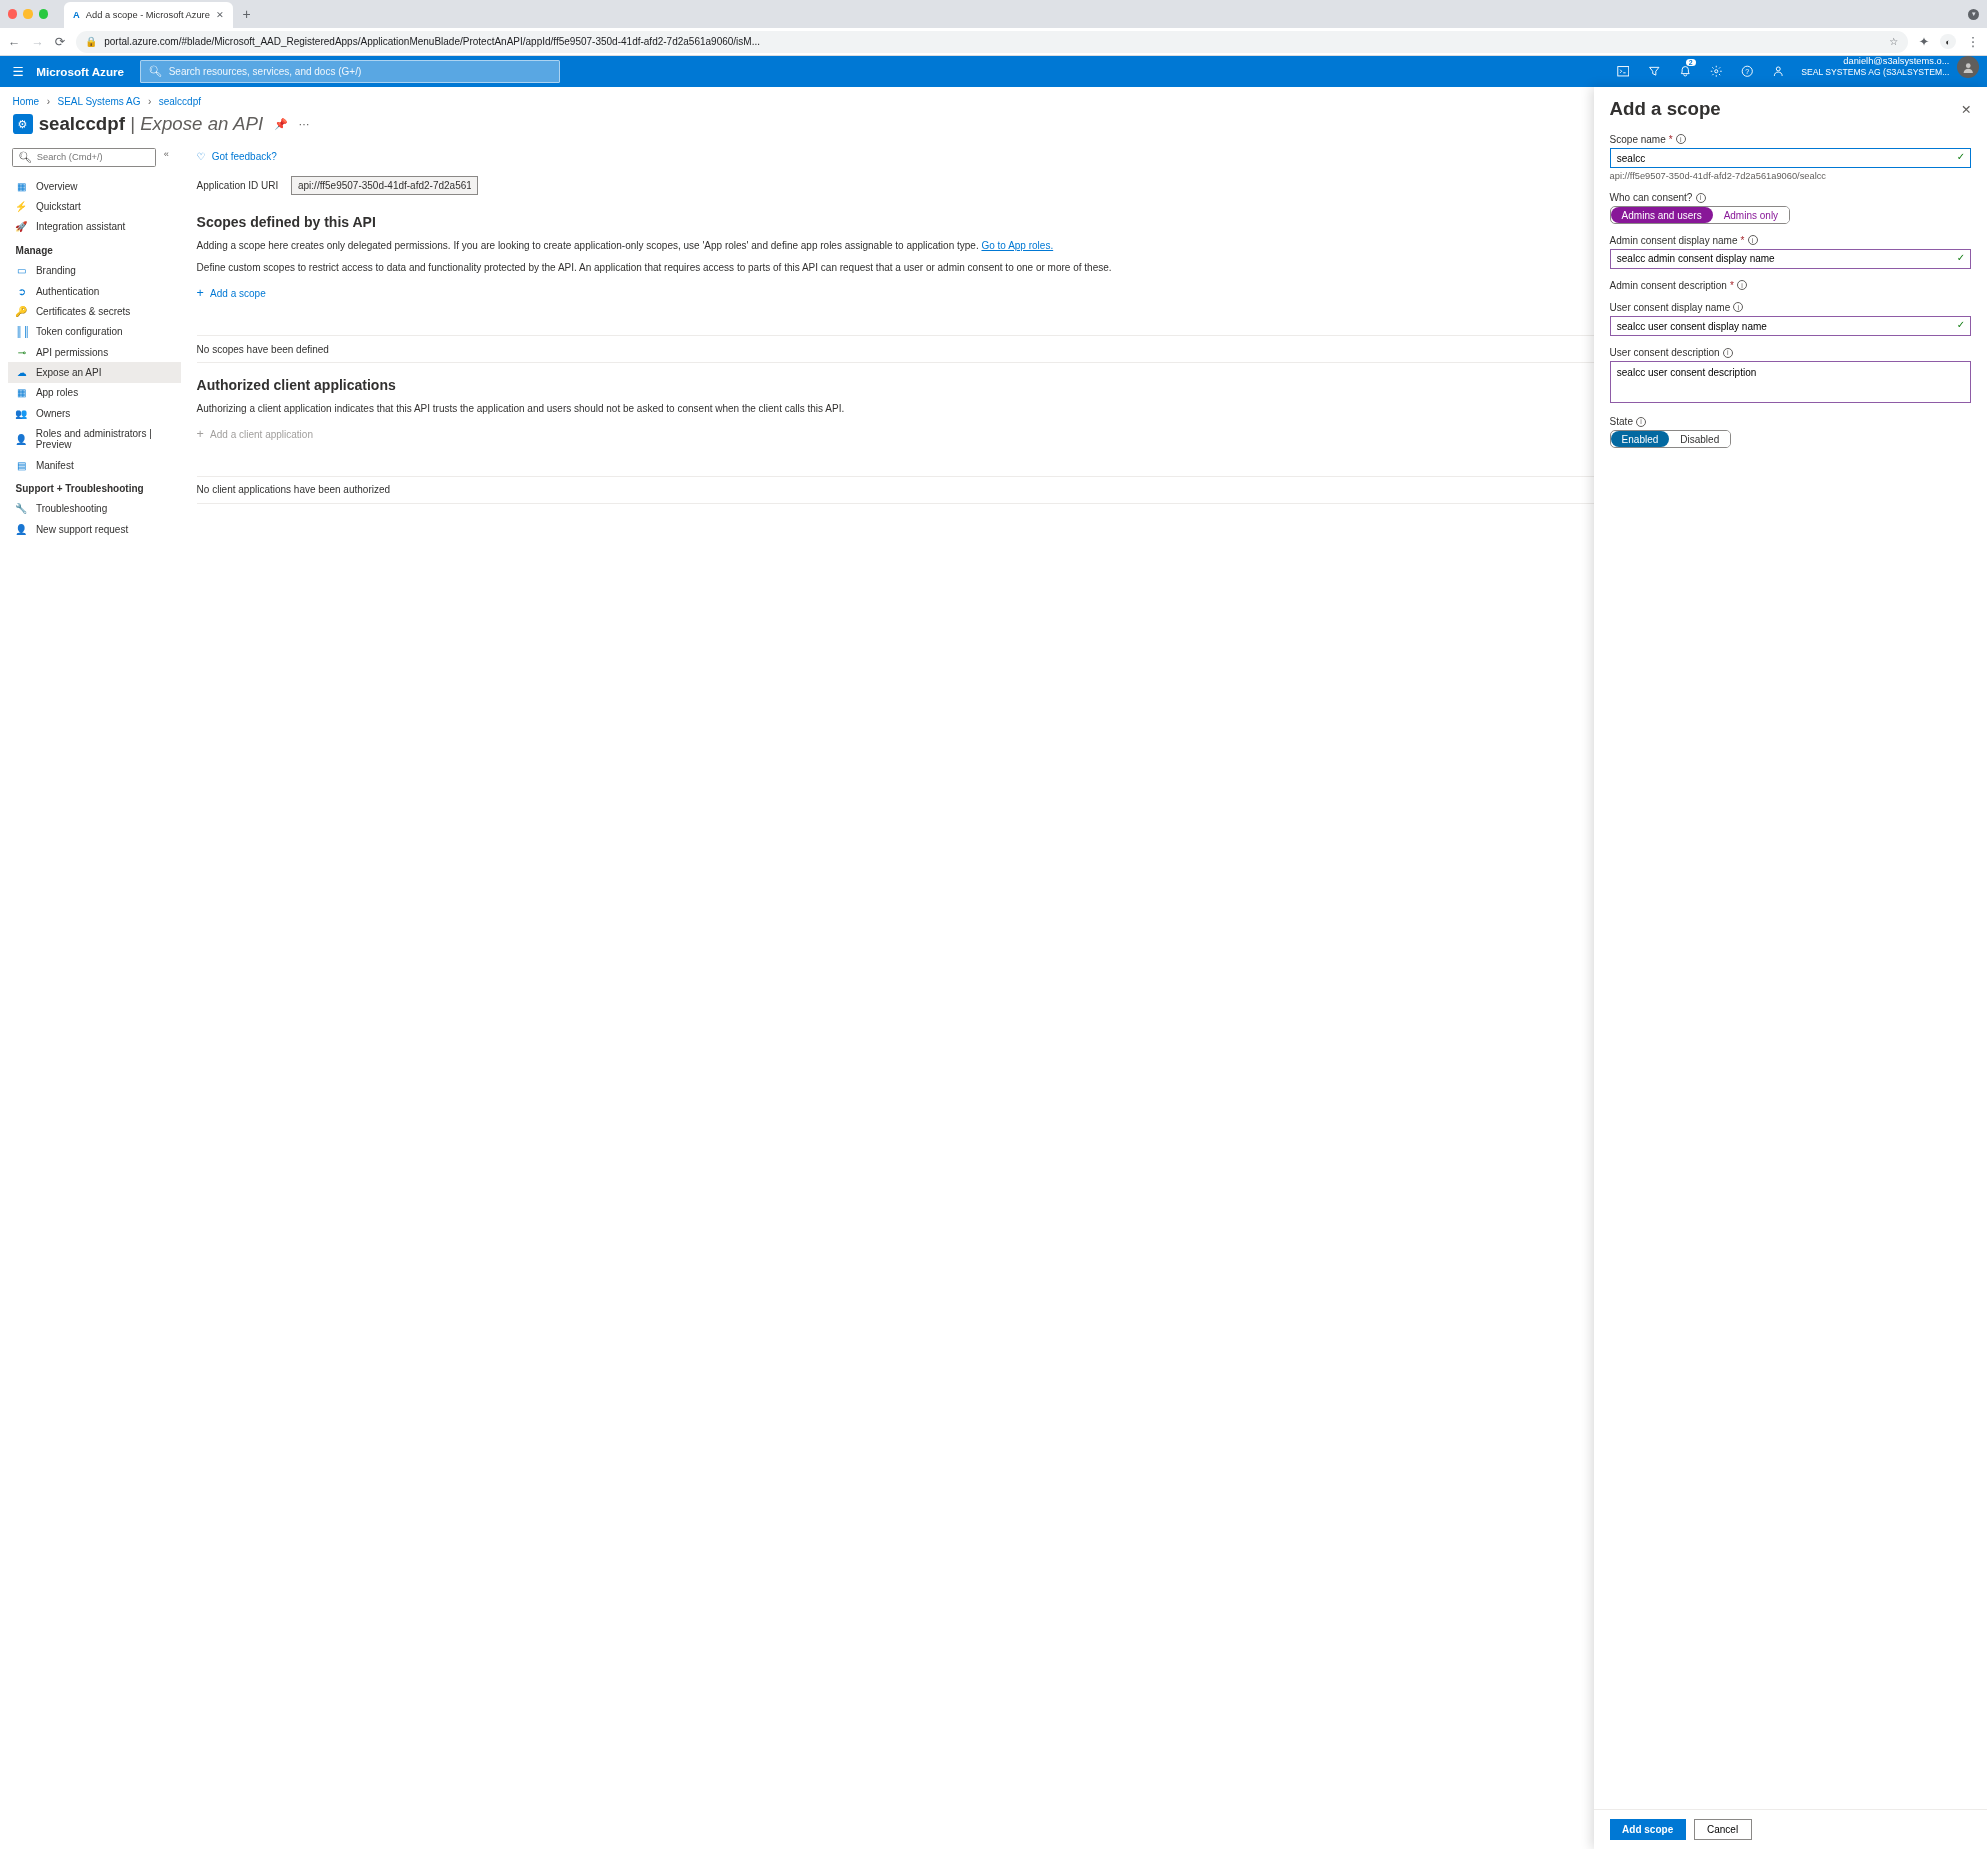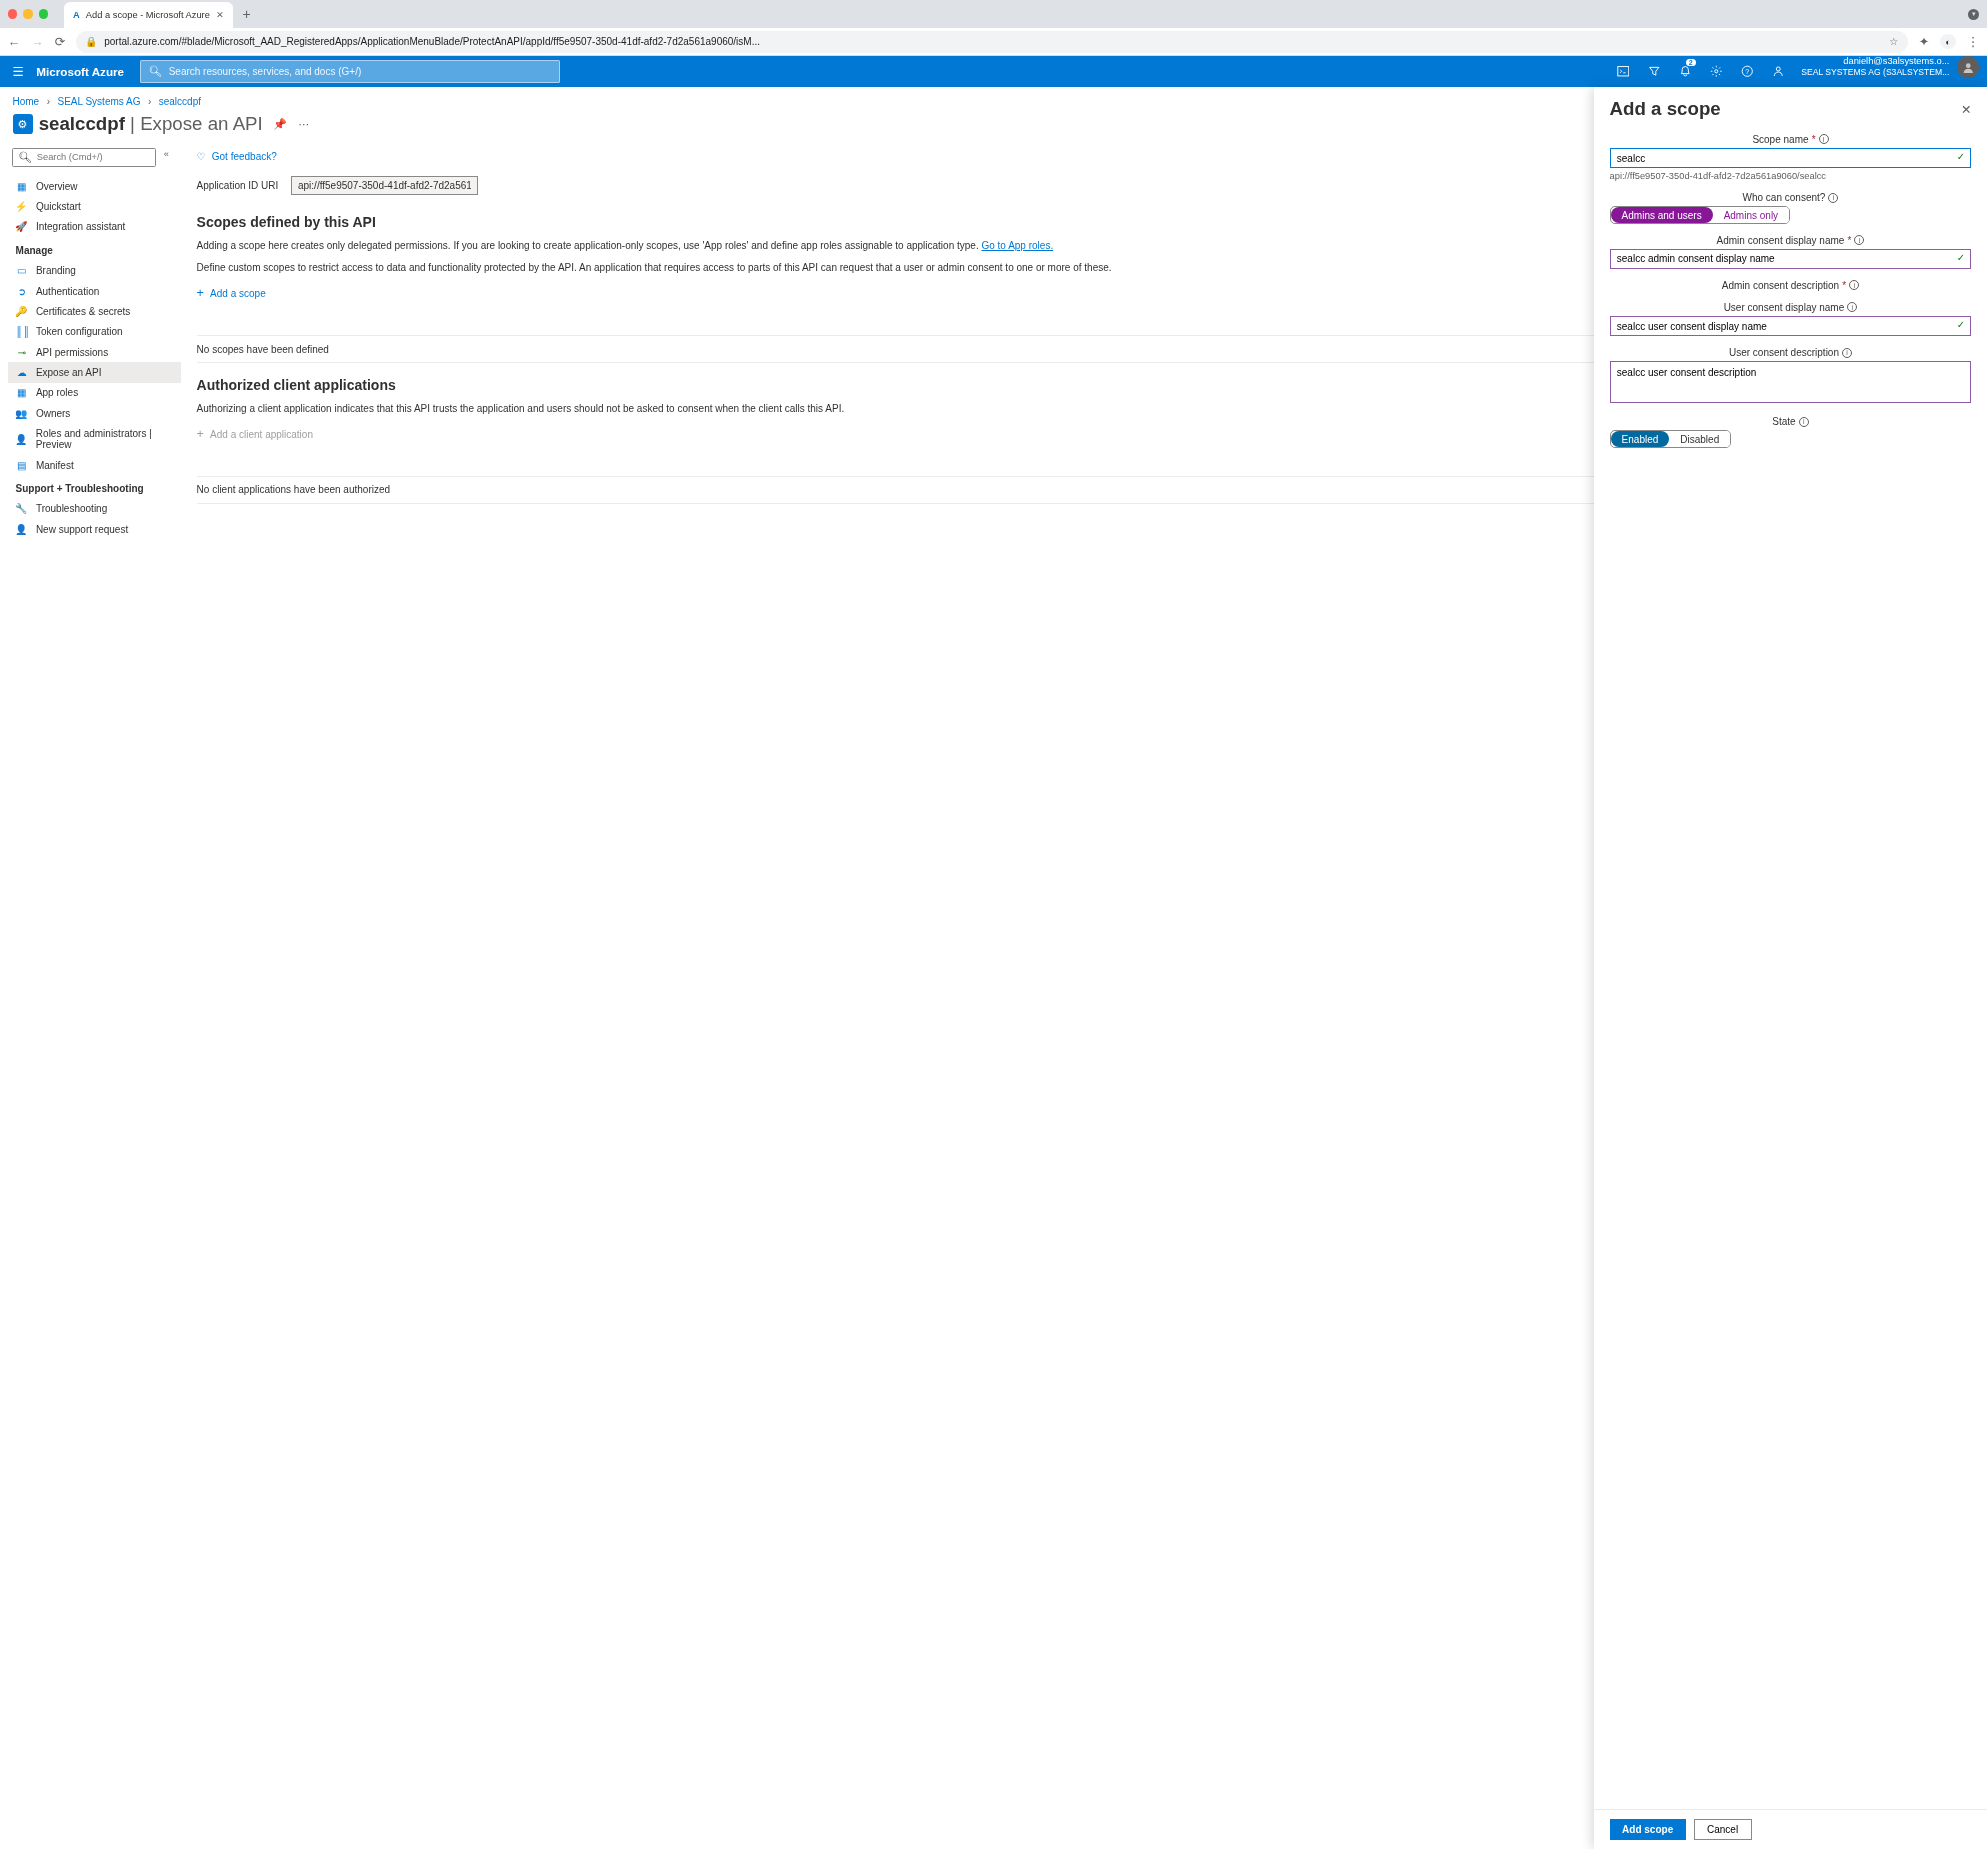--- a/index.html
+++ b/index.html
@@ -37,21 +37,21 @@
 .acct .email { font-size: 9.3px; }
 .avatar { width: 22px; height: 22px; border-radius: 50%; background: #605e5c; margin-right: 7.8px; display:flex;align-items:center;justify-content:center;font-size:11px; }
 
 
 .crumbs { padding: 9.3px 12.5px 3.1px; font-size: 10px; }
 .crumbs a { color: #0078d4; text-decoration: none; }
 .crumbs .sep { color: #605e5c; margin: 0 4.7px; }
 .page-title-row { padding: 3.1px 12.5px 9.3px; display: flex; align-items: center; gap: 6.2px; }
 .app-icon { width: 20px; height: 20px; background: #0078d4; border-radius: 3.1px; display:flex;align-items:center;justify-content:center;color:#fff;font-size:11px; }
 .page-title { font-size: 18.7px; font-weight: 600; }
-.page-title .light { font-weight: 400; color: #605e5c; }
+.page-title .light { font-weight: 400; color: #605e5c; font-style: italic; }
 .title-act { color: #605e5c; font-size: 11px; margin-left: 4.7px; }
 
 
 .workspace { display: flex; height: calc(100vh - 28px - 28px - 31px - 54px); }
 .sidebar { width: 181px; border-right: none; padding: 0 0 0 7.8px; }
 .sb-search { border: 0.8px solid #8a8886; border-radius: 1.6px; height: 18.7px; display: flex; align-items: center; padding: 0 4.7px; margin: 3.1px 4.7px 9.3px 4.7px; gap: 4.7px; width: 144px; }
 .sb-search input { border: none; outline: none; font-size: 9.3px; width: 100%; }
 .collapse-btn { position: absolute; margin-left: 156px; margin-top: -26.5px; color: #605e5c; font-size: 9.3px; }
 .sb-item { display: flex; align-items: center; gap: 7.8px; padding: 4.7px 7.8px; font-size: 10px; border-radius: 0; cursor: pointer; }
 .sb-item.active { background: #edebe9; }
@@ -74,21 +74,21 @@
 .tbl-col1 { flex: 0 0 241px; }
 .tbl-empty { padding: 7.8px 0; font-size: 10px; color: #323130; border-bottom: 0.8px solid #edebe9; }
 
 
 .panel { position: fixed; right: 0; top: 87px; bottom: 0; width: 393px; background: #fff; box-shadow: -3.1px 0 11px rgba(0,0,0,0.15); display: flex; flex-direction: column; }
 .panel-head { padding: 11px 15.6px 6.2px; display: flex; align-items: center; }
 .panel-title { font-size: 18.7px; font-weight: 600; }
 .panel-close { margin-left: auto; font-size: 12.5px; color: #605e5c; cursor: pointer; }
 .panel-body { padding: 7.8px 15.6px; flex: 1; overflow: auto; }
 .fld { margin-bottom: 11px; }
-.fld-label { font-size: 10px; margin-bottom: 3.1px; display: flex; align-items: center; gap: 3.1px; justify-content: center; }
+.fld-label { font-size: 10px; margin-bottom: 3.1px; display: flex; align-items: center; gap: 3.1px; }
 .req { color: #a4262c; }
 .info-i { width: 10px; height: 10px; border: 0.8px solid #605e5c; border-radius: 50%; display: inline-flex; align-items: center; justify-content: center; font-size: 7px; color: #605e5c; }
 .txt-input { width: 100%; border: 0.8px solid #8a8886; padding: 3.1px 22px 3.1px 6.2px; font-size: 10px; height: 20px; position: relative; }
 .input-wrap { position: relative; }
 .input-wrap.ok::after { content: "✓"; position: absolute; right: 6.2px; top: 3.1px; color: #107c10; font-size: 10px; }
 .input-wrap.focus .txt-input { border: 1.6px solid #0078d4; }
 .input-wrap.purple .txt-input { border: 0.8px solid #8e5ba6; }
 .txt-area { width: 100%; border: 0.8px solid #8e5ba6; padding: 4.7px 22px 4.7px 6.2px; font-size: 10px; height: 42px; resize: none; font-family: inherit; }
 .area-wrap { position: relative; }
 .area-wrap.ok::after { content: "✓"; position: absolute; right: 6.2px; top: 4.7px; color: #107c10; font-size: 10px; }

